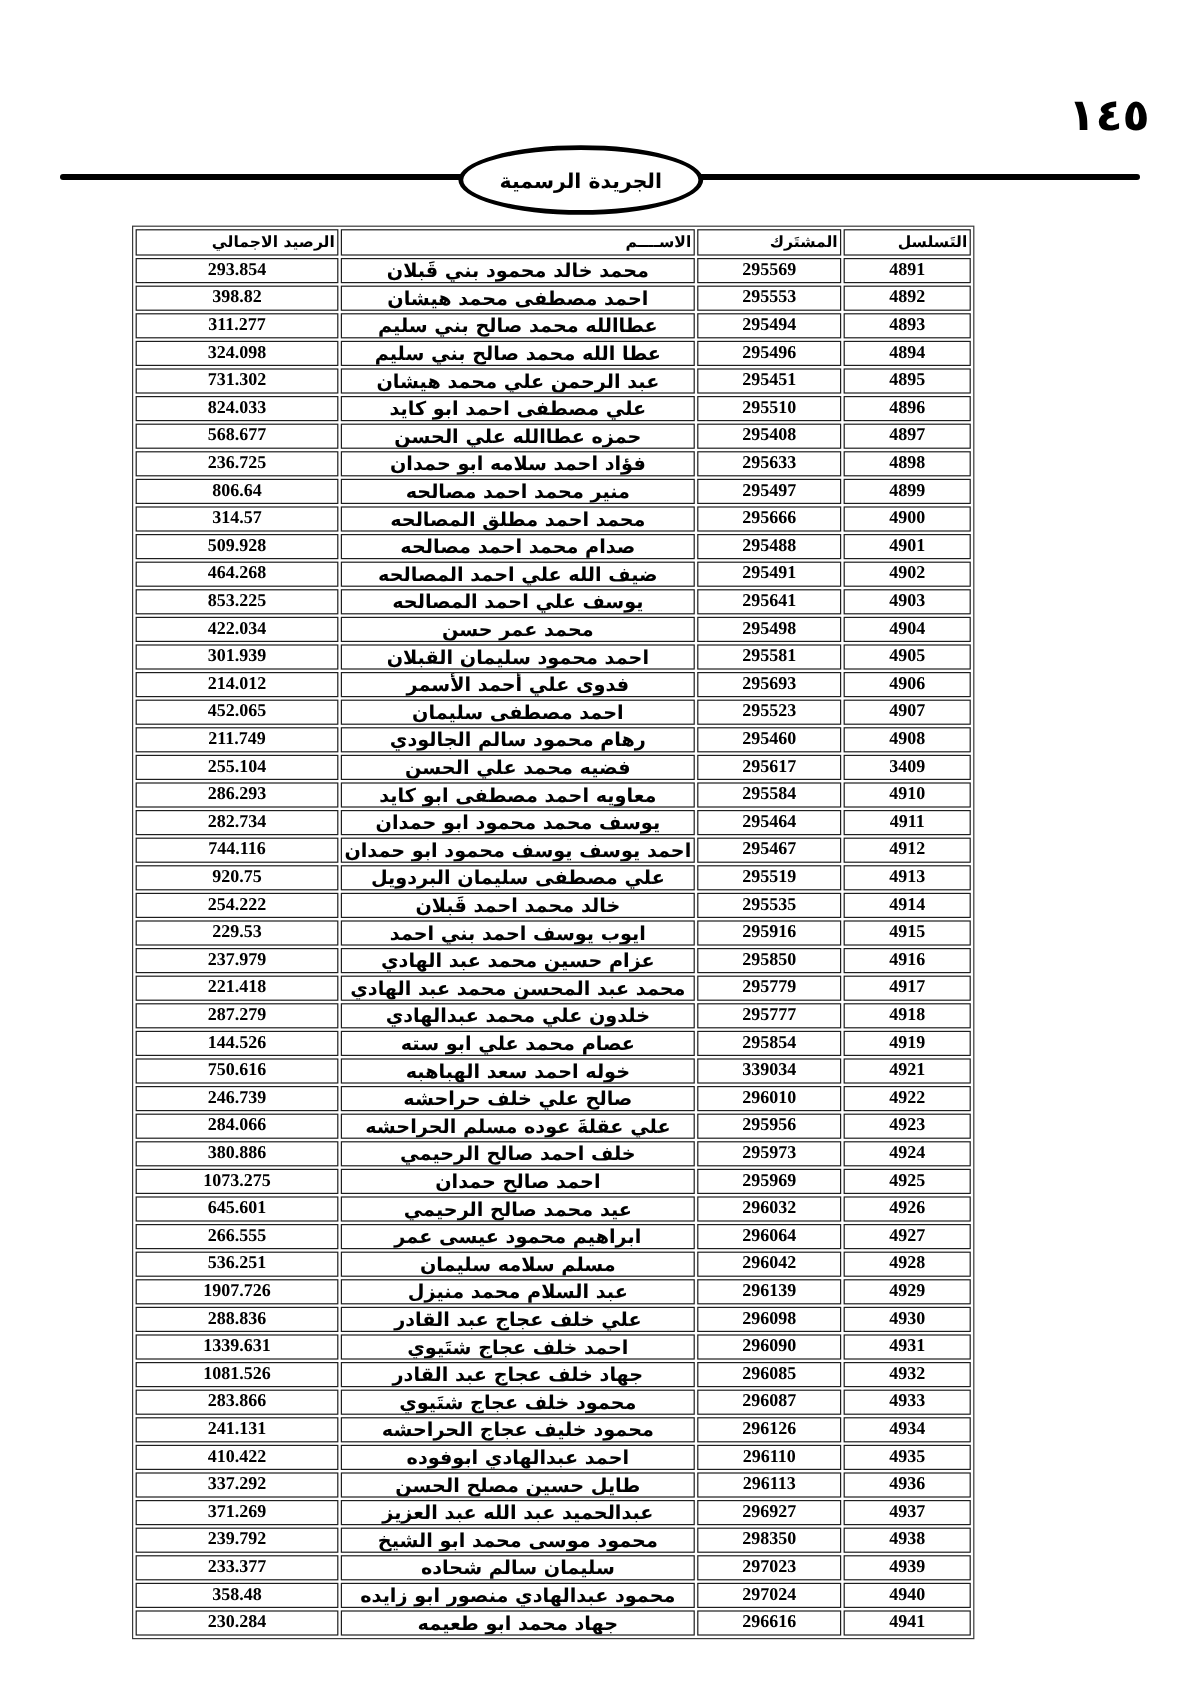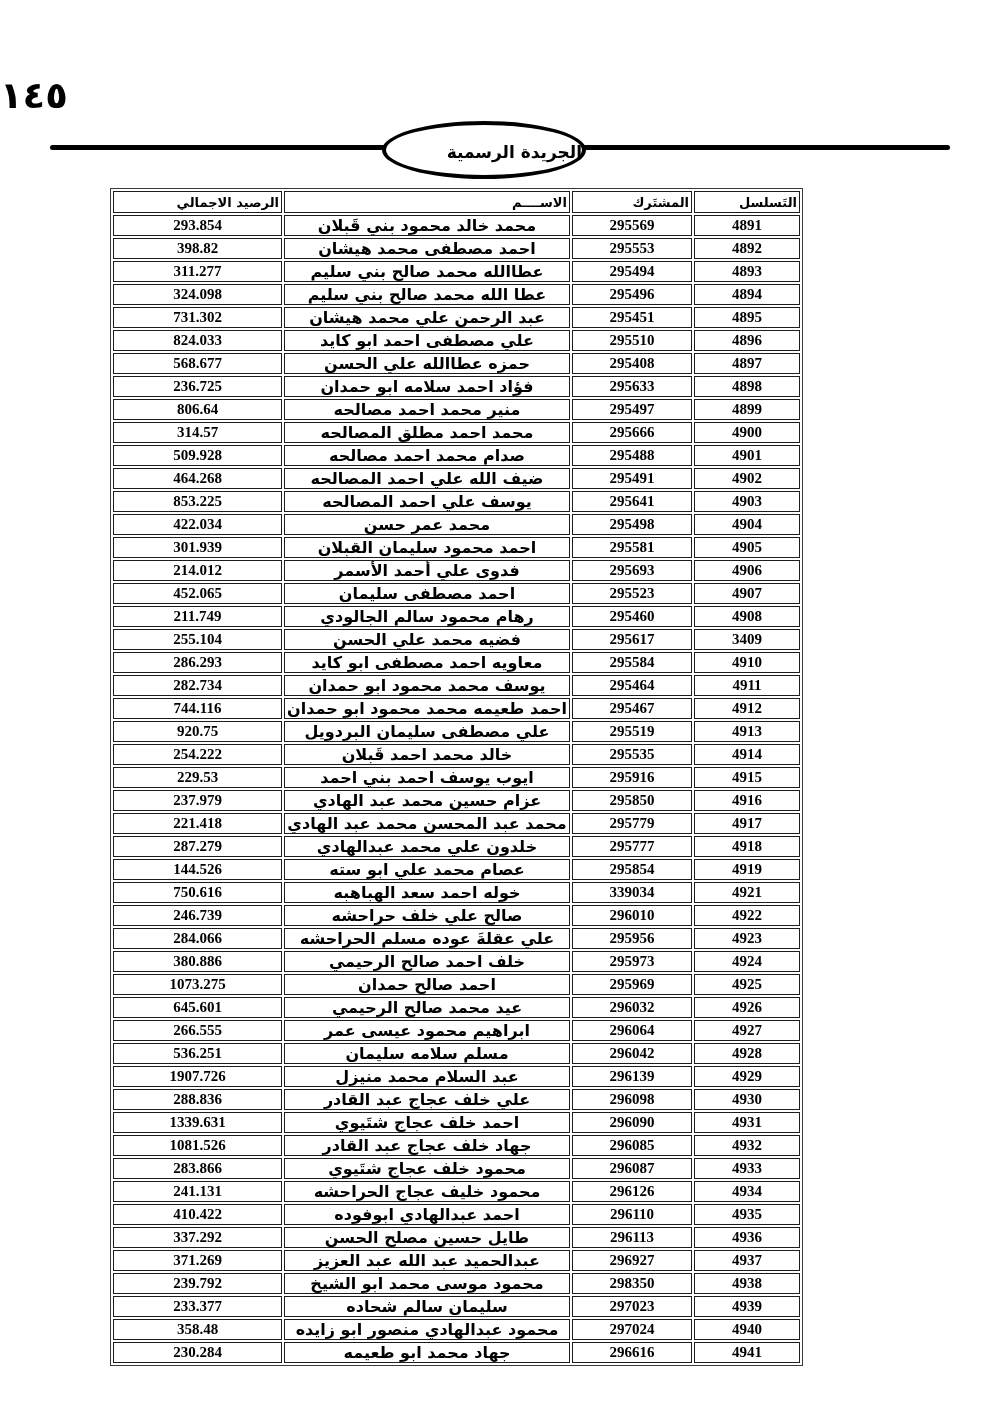--- a/index.html
+++ b/index.html
@@ -3,32 +3,32 @@
 <meta charset="utf-8">
 <style>
   html,body { margin:0; padding:0; }
   body {
     width:1000px; height:1414px; background:#ffffff; position:relative;
     font-family:"DejaVu Sans", sans-serif; color:#000;
     overflow:hidden;
   }
   .page-number {
     position:absolute; top:74px; left:0; width:958px;
-    text-align:left; font-size:37px; font-weight:bold;
+    text-align:right; font-size:37px; font-weight:bold;
     letter-spacing:2px;
   }
   .divider { position:absolute; top:120px; left:0; width:1000px; height:62px; }
   .divider-line {
     position:absolute; top:25px; left:50px; width:900px; height:5px;
     background:#000; border-radius:3px;
   }
   .gazette-ellipse {
     position:absolute; top:1px; left:382px; width:196px; height:50px;
     background:#fff; border:4px solid #000; border-radius:50%;
-    display:flex; align-items:center; justify-content:flex-end;
+    display:flex; align-items:center; justify-content:center;
   }
   .gazette-ellipse span {
     font-size:17px; font-weight:bold; padding-top:4px;
   }
   table.gazette-table {
     position:absolute; top:188px; left:110px;
     direction:rtl;
     border-collapse:separate; border-spacing:2px;
     background:#fff; border:1px solid #3a3a3a;
   }
@@ -202,21 +202,21 @@
       </tr>
       <tr>
         <td class="num">4911</td>
         <td class="num">295464</td>
         <td class="name">يوسف محمد محمود ابو حمدان</td>
         <td class="num">282.734</td>
       </tr>
       <tr>
         <td class="num">4912</td>
         <td class="num">295467</td>
-        <td class="name">احمد طعيمه محمد محمود ابو حمدان</td>
+        <td class="name">احمد يوسف يوسف محمود ابو حمدان</td>
         <td class="num">744.116</td>
       </tr>
       <tr>
         <td class="num">4913</td>
         <td class="num">295519</td>
         <td class="name">علي مصطفى سليمان البردويل</td>
         <td class="num">920.75</td>
       </tr>
       <tr>
         <td class="num">4914</td>

